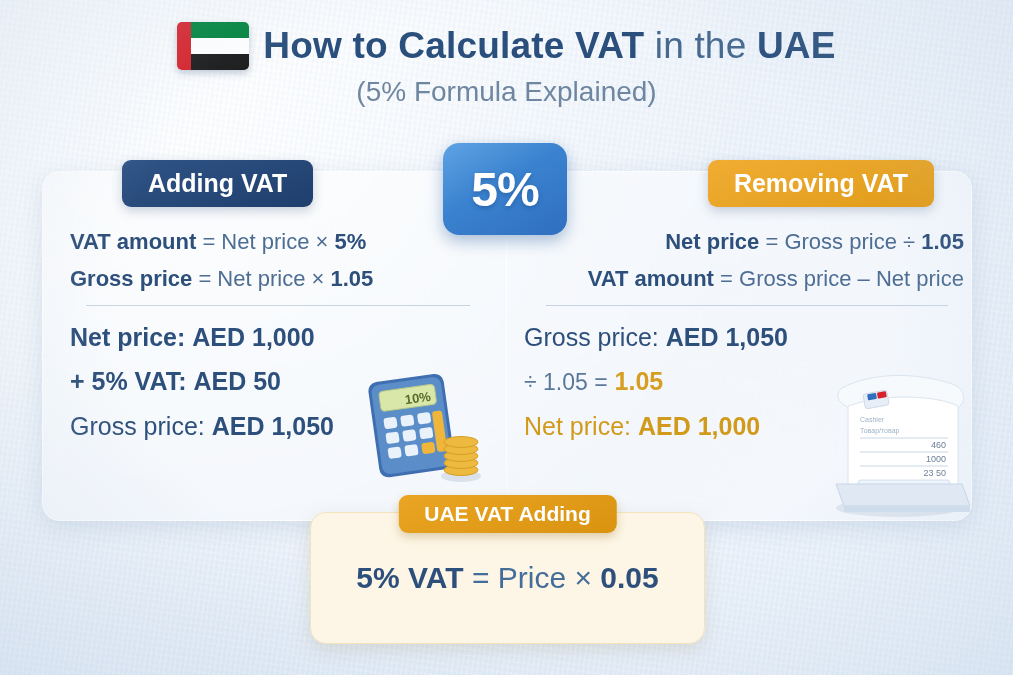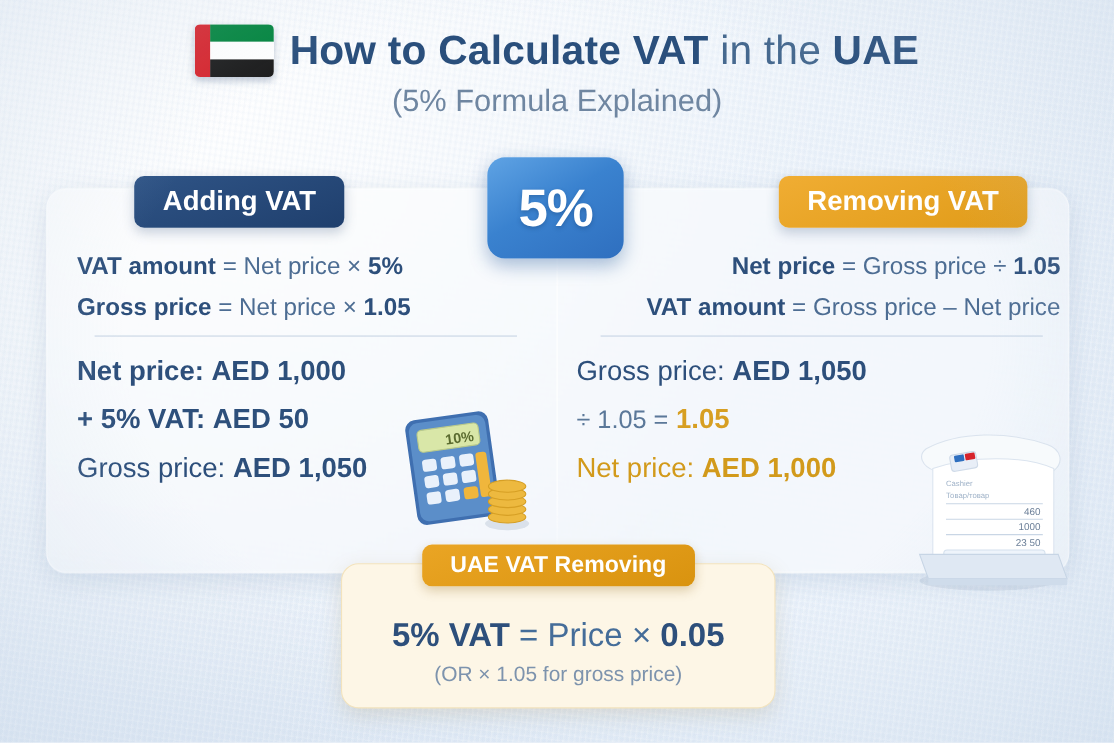--- a/index.html
+++ b/index.html
@@ -175,21 +175,21 @@
     left: 368px;
     top: 368px;
     width: 118px;
     height: 120px;
     z-index: 4;
   }
   
   .receipt {
     position: absolute;
     left: 820px;
-    top: 386px;
+    top: 366px;
     width: 160px;
     height: 155px;
     z-index: 4;
   }
 
   
   .bottom-card {
     position: absolute;
     left: 310px;
     top: 512px;
@@ -386,21 +386,20 @@
       <path d="M16 118 L142 118 L150 140 L24 140 Z" fill="#dfe8f3" stroke="#c7d5e5"></path>
       <path d="M24 140 L150 140 L150 146 L24 146 Z" fill="#cfdceb"></path>
 
       <rect x="44" y="26" width="24" height="15" rx="3" fill="#e8eef7" stroke="#cfdae8" transform="rotate(-10 56 33)"></rect>
       <rect x="58" y="27" width="9" height="6" rx="1" fill="#d7232b" transform="rotate(-10 56 33)"></rect>
       <rect x="48" y="27" width="9" height="6" rx="1" fill="#2f6fbf" transform="rotate(-10 56 33)"></rect>
     </svg>
   </div>
 
   <div class="bottom-card">
-    <div class="bottom-pill">UAE VAT Removing</div>
+    <div class="bottom-pill">UAE VAT Adding</div>
     <div class="bottom-main">
       <span>5% VAT</span><span class="light"> = Price × </span><span>0.05</span>
     </div>
-    <div class="bottom-note">(OR × 1.05 for gross price)</div>
   </div>
 
   <div id="vignette"></div>
 </div>
 
 </body></html>

